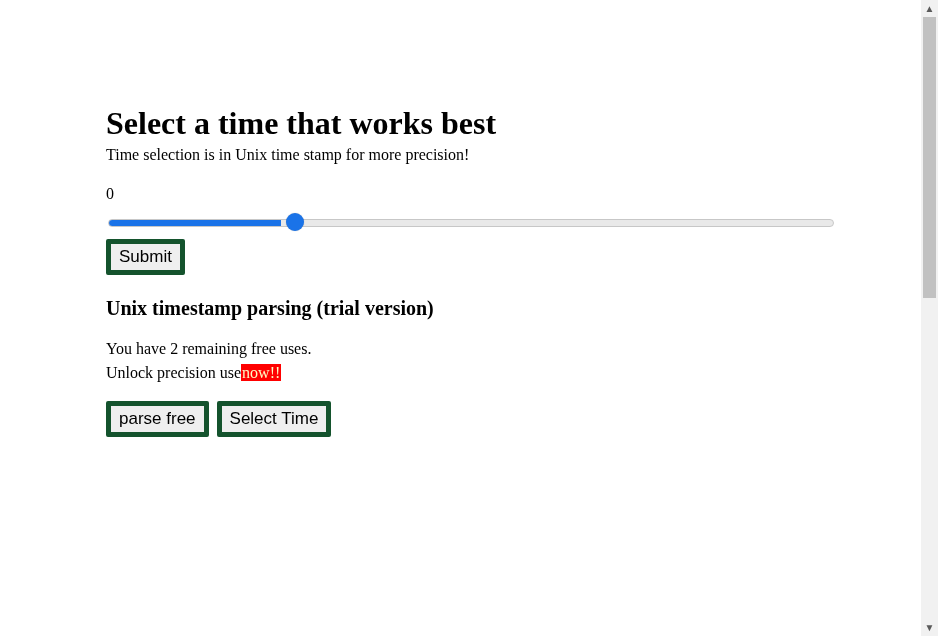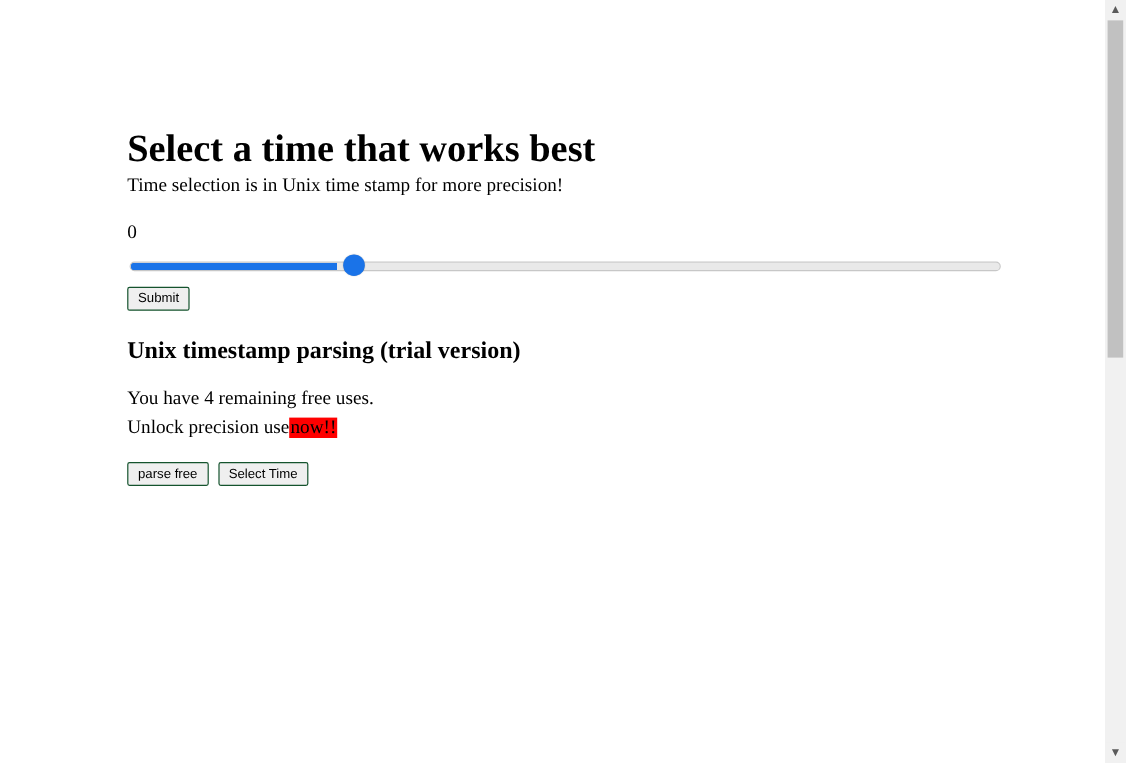--- a/index.html
+++ b/index.html
@@ -58,38 +58,38 @@
     }
     input[type="range"]::-moz-range-thumb {
       width: 18px;
       height: 18px;
       border-radius: 50%;
       background: #1a73e8;
       border: none;
     }
     button {
       font-family: Arial, Helvetica, sans-serif;
-      font-size: 11px;
+      font-size: 17px;
       padding: 3px 8px;
       background: #efefef;
-      border: 1px solid #14532d;
+      border: 5px solid #14532d;
       border-radius: 2px;
       cursor: pointer;
     }
     .submit-row {
       margin: 2px 0 16px 0;
     }
     h2 {
       font-size: 20px;
       font-weight: bold;
       margin: 22px 0 18px 0;
     }
     .now-badge {
       background: #ff0000;
-      color: #000000;
+      color: #fef9c3;
       padding: 0 1px;
     }
     .button-row {
       margin-top: 16px;
     }
     .button-row button {
       margin-right: 4px;
     }
     
     .scrollbar {
@@ -137,21 +137,21 @@
   <div class="slider-wrap">
     <input type="range" min="-1000000000" max="3000000000" value="0" style="">
   </div>
 
   <div class="submit-row">
     <button>Submit</button>
   </div>
 
   <h2>Unix timestamp parsing (trial version)</h2>
 
-  <p>You have 4 remaining free uses.</p>
+  <p>You have 2 remaining free uses.</p>
 
   <p>
     <span>Unlock precision use</span><span class="now-badge">now!!</span>
   </p>
 
   <div class="button-row">
     <button>parse free</button>
     <button>Select Time</button>
   </div>
 

